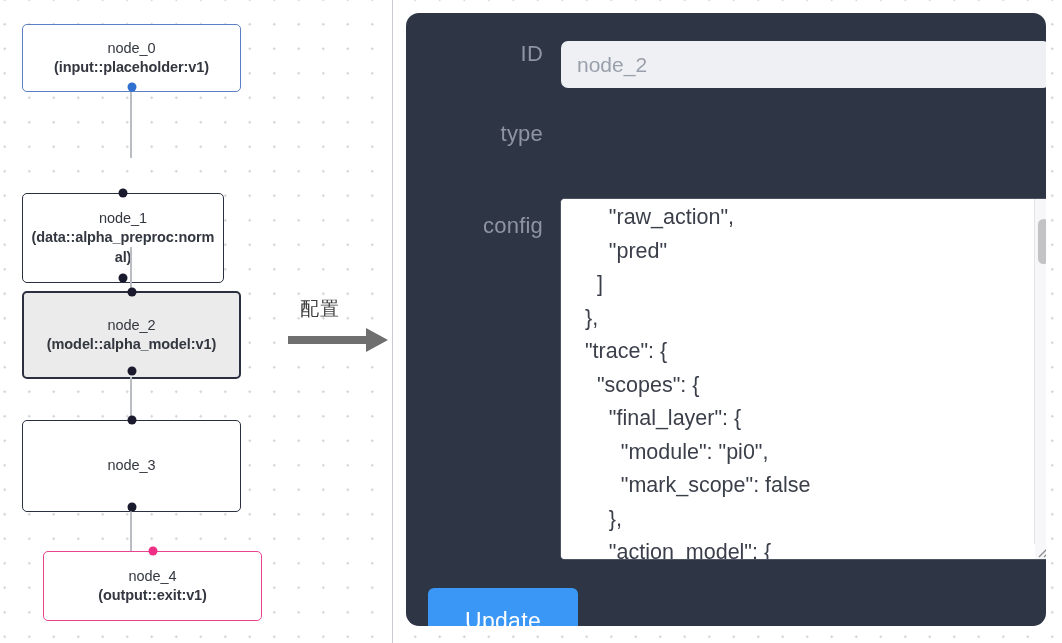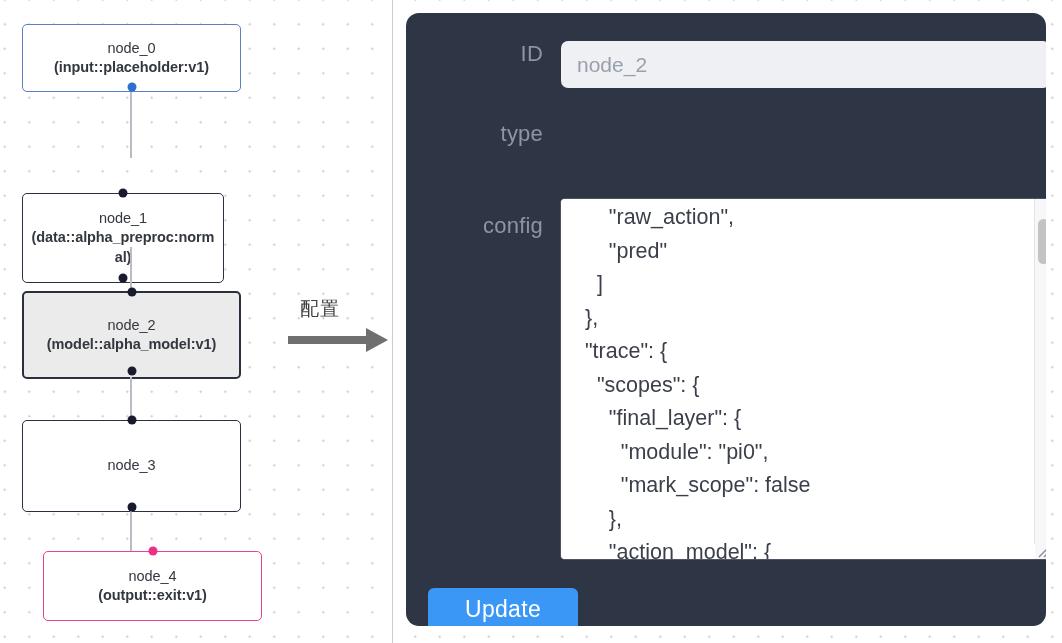--- a/index.html
+++ b/index.html
@@ -200,21 +200,21 @@
     background: #3b97f5;
     border: none;
     border-radius: 6px;
     color: #ffffff;
     font-size: 23px;
     font-family: "Liberation Sans", sans-serif;
     letter-spacing: 0.3px;
     cursor: pointer;
     text-align: center;
     line-height: 43px;
-    padding: 0;
+    padding: 12px;
   }
 </style>
 </head>
 <body>
 
 <div id="root">
 
   <div class="panel-backdrop-dots"></div>
 
   <div id="graph-canvas">

